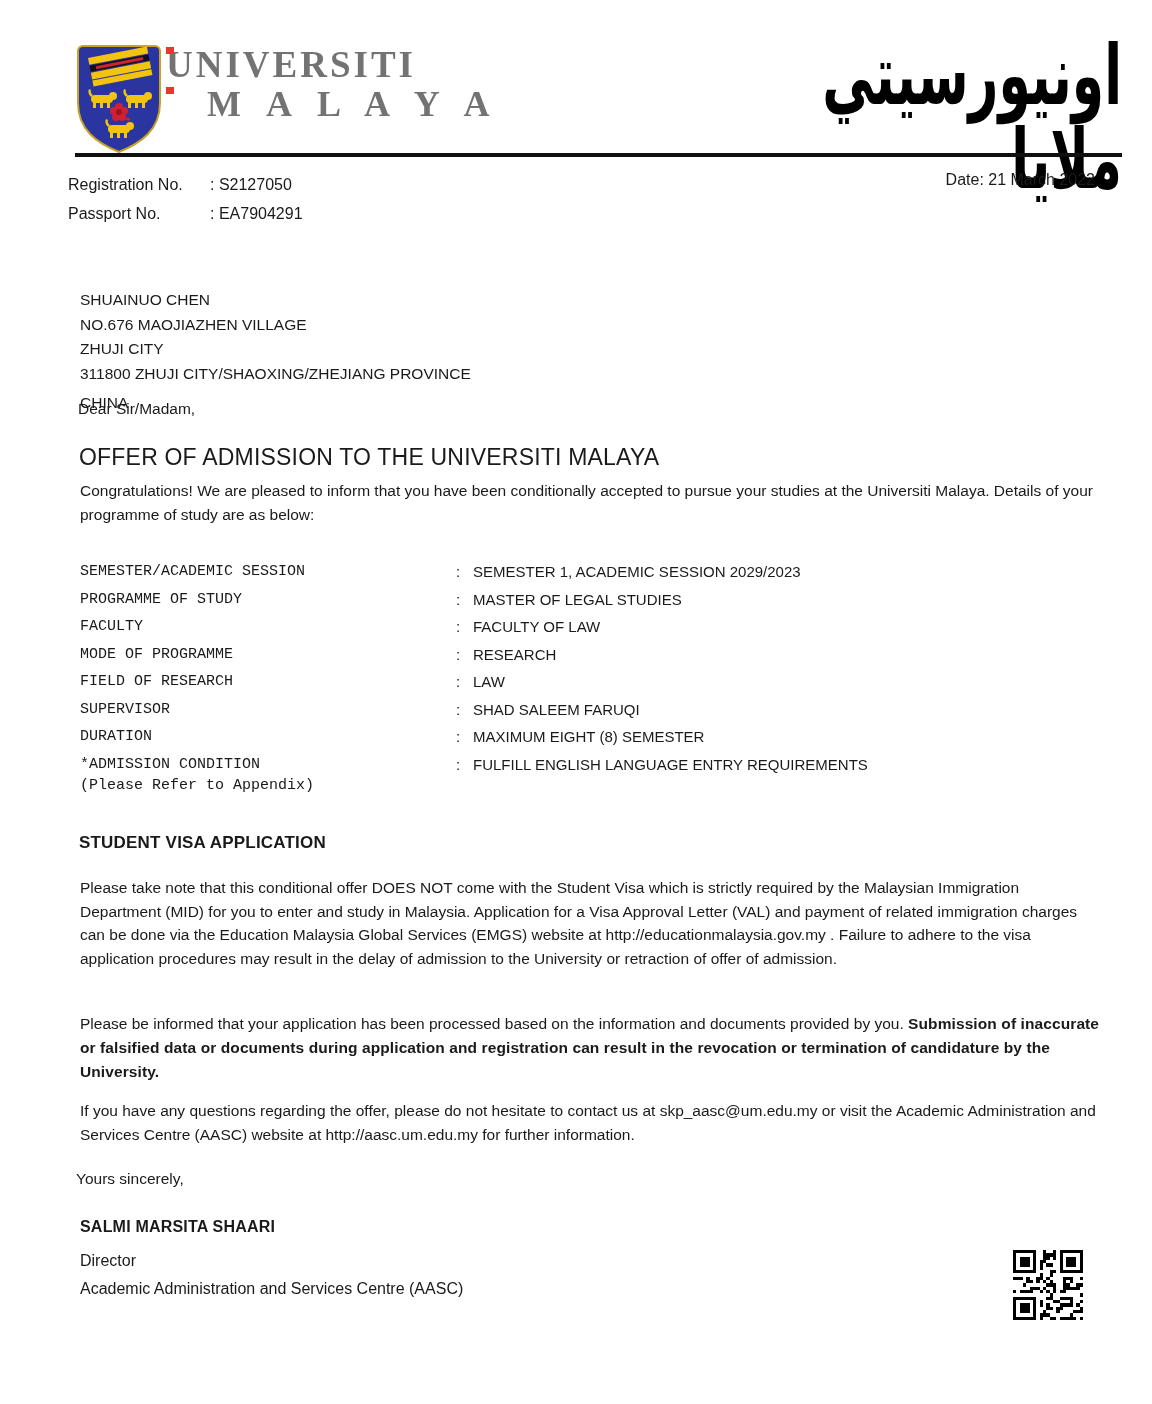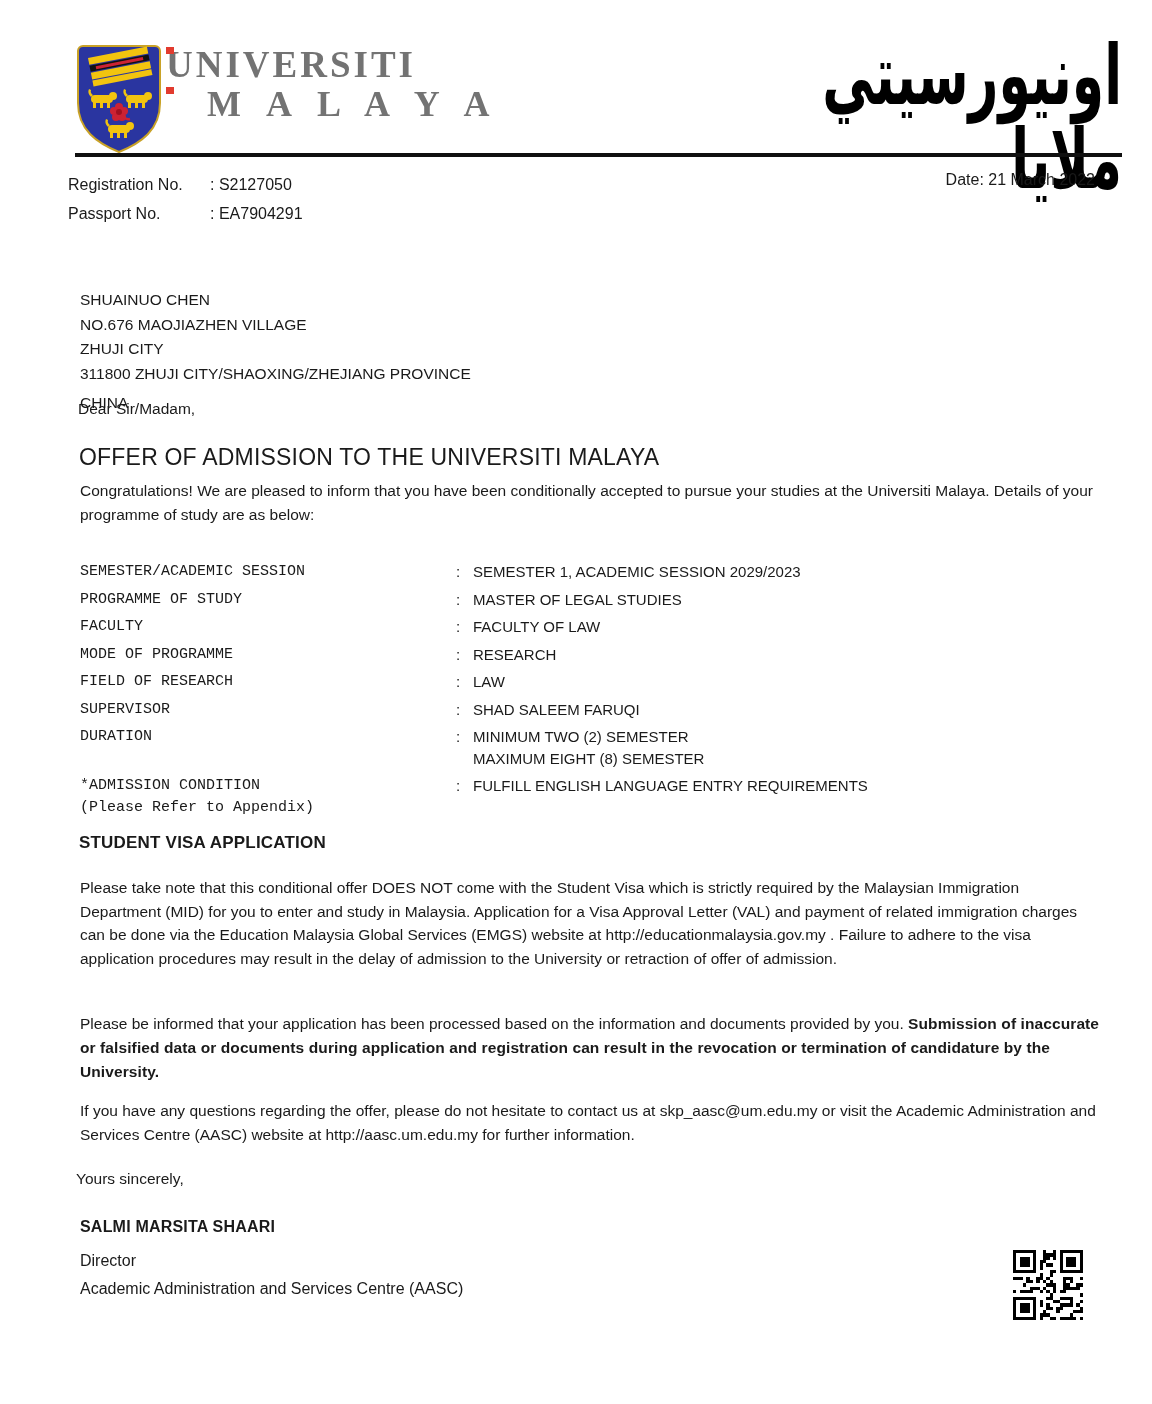--- a/index.html
+++ b/index.html
@@ -176,21 +176,20 @@
   </div>
   <div class="drow">
     <span class="dlabel">SUPERVISOR</span>
     <span class="dcolon">:</span>
     <span class="dvalue">SHAD SALEEM FARUQI</span>
   </div>
   <div class="drow">
     <span class="dlabel">DURATION</span>
     <span class="dcolon">:</span>
     <span class="dvalue">
-      <div>MINIMUM TWO (2) SEMESTER</div>
       <div>MAXIMUM EIGHT (8) SEMESTER</div>
     </span>
   </div>
   <div class="drow">
     <span class="dlabel">
       <div>*ADMISSION CONDITION</div>
       <div>(Please Refer to Appendix)</div>
     </span>
     <span class="dcolon">:</span>
     <span class="dvalue">FULFILL ENGLISH LANGUAGE ENTRY REQUIREMENTS</span>

